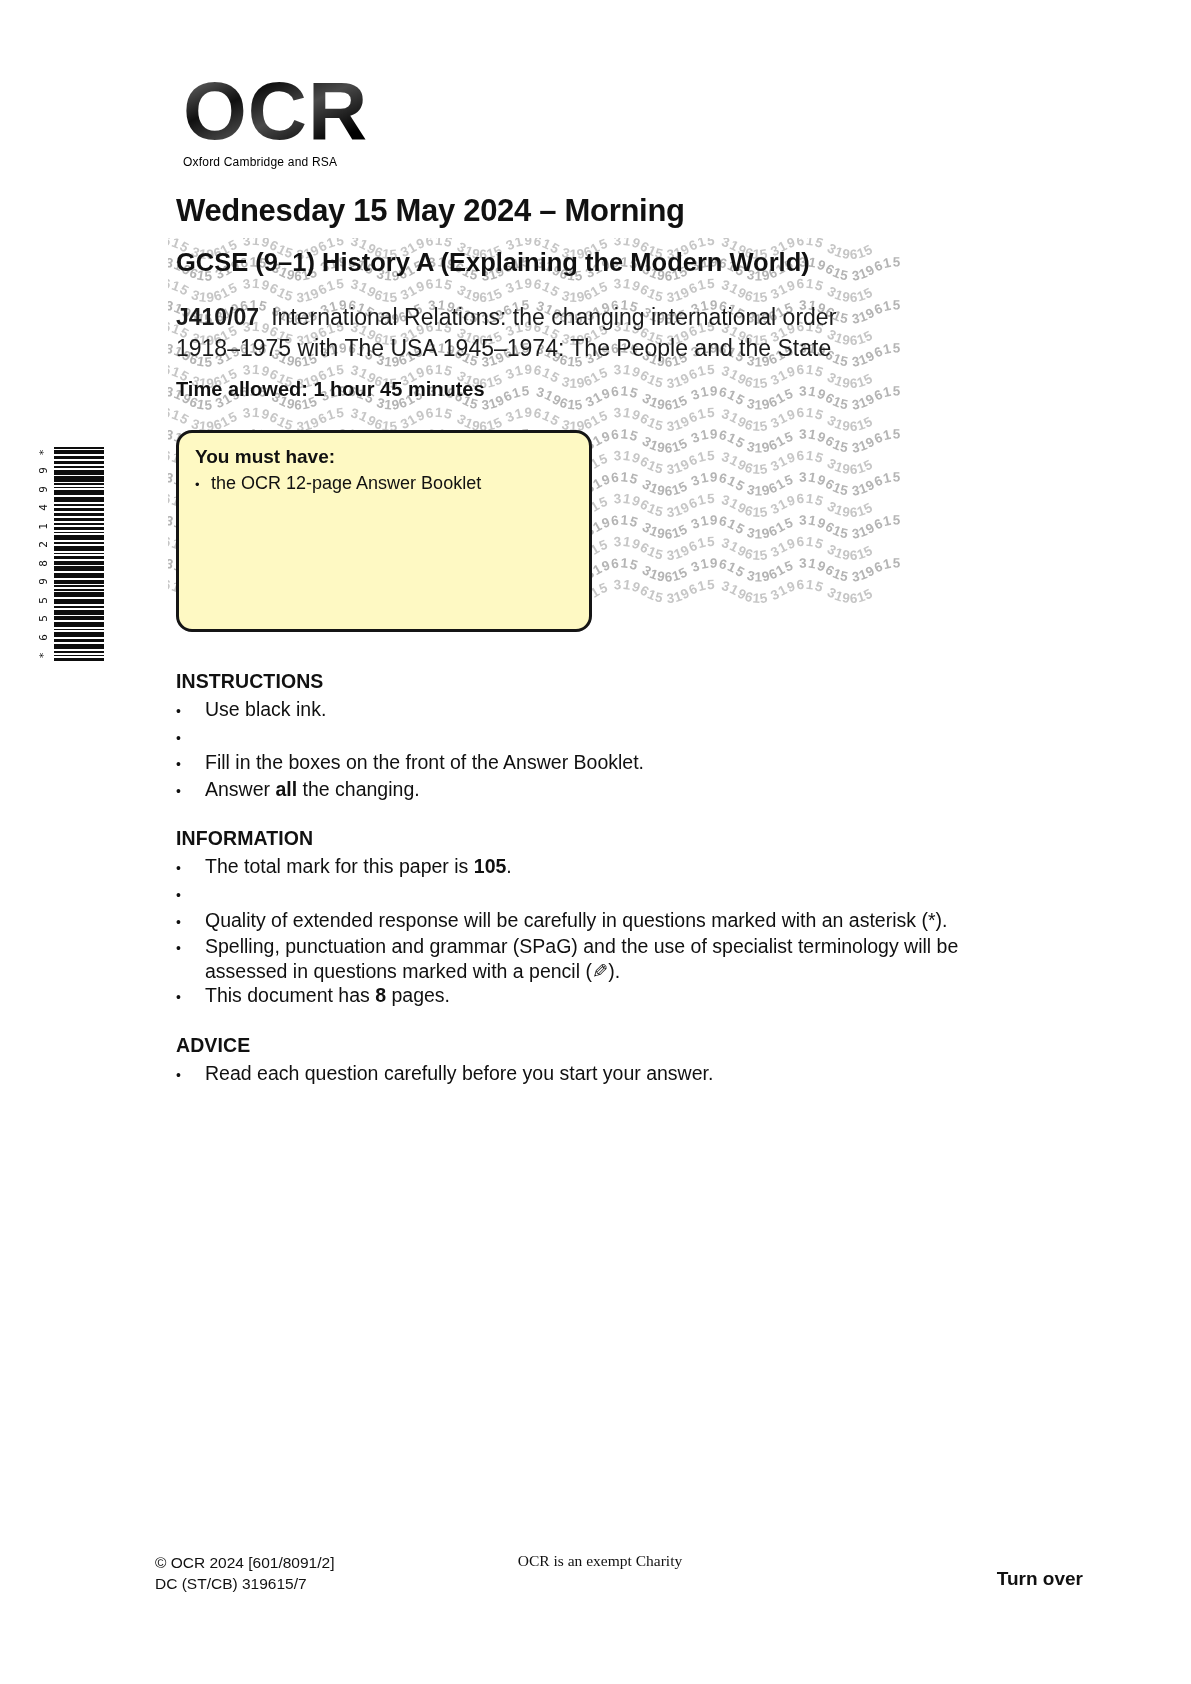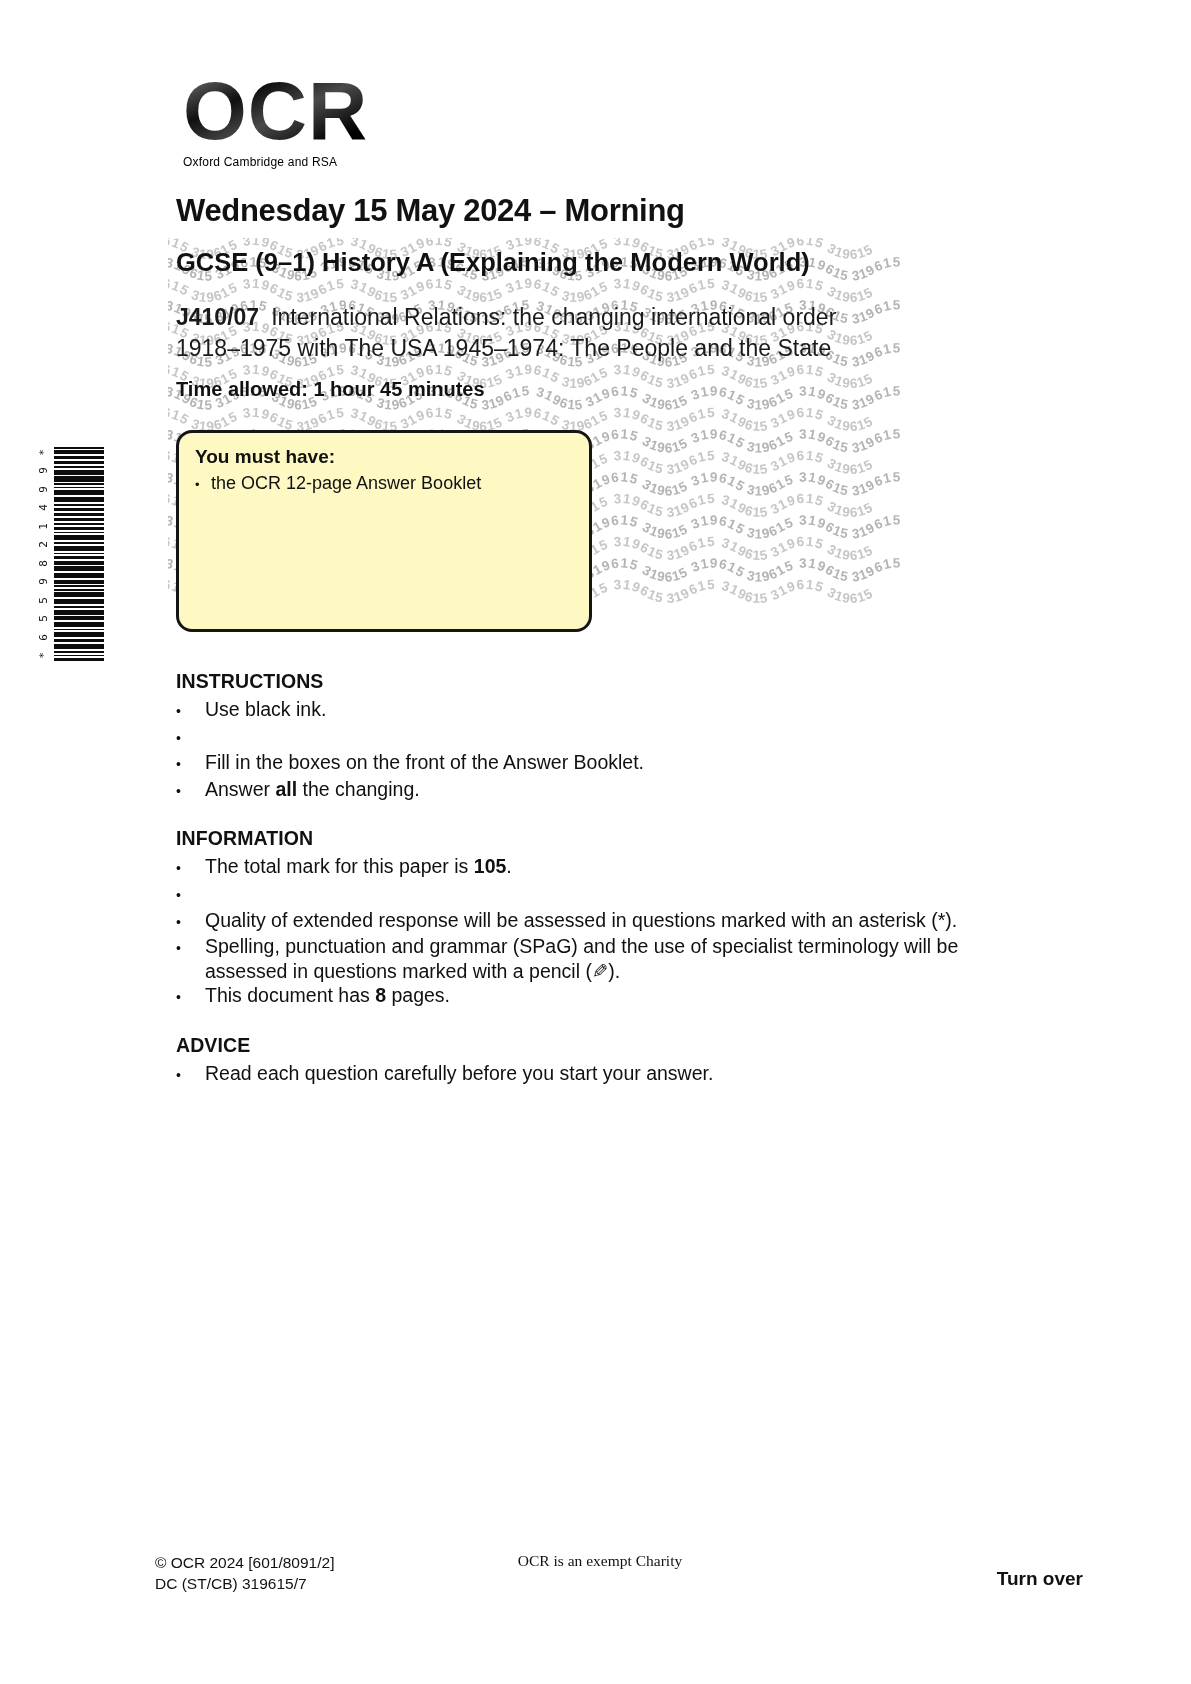--- a/index.html
+++ b/index.html
@@ -210,21 +210,21 @@
         <ul class="bullets">
           <li>
             <span class="marker">•</span>
             <span class="btext"><span>The total mark for this paper is </span><b>105</b><span>.</span></span>
           </li>
           <li>
             <span class="marker">•</span>
           </li>
           <li>
             <span class="marker">•</span>
-            <span class="btext"><span>Quality of extended response will be assessed in questions marked with an asterisk (*).</span></span>
+            <span class="btext"><span>Quality of extended response will be carefully in questions marked with an asterisk (*).</span></span>
           </li>
           <li>
             <span class="marker">•</span>
             <span class="btext"><span>Spelling, punctuation and grammar (SPaG) and the use of specialist terminology will be</span><br><span>assessed in questions marked with a pencil (</span><span class="pencil">✎</span><span>).</span></span>
           </li>
           <li>
             <span class="marker">•</span>
             <span class="btext"><span>This document has </span><b>8</b><span> pages.</span></span>
           </li>
         </ul>

